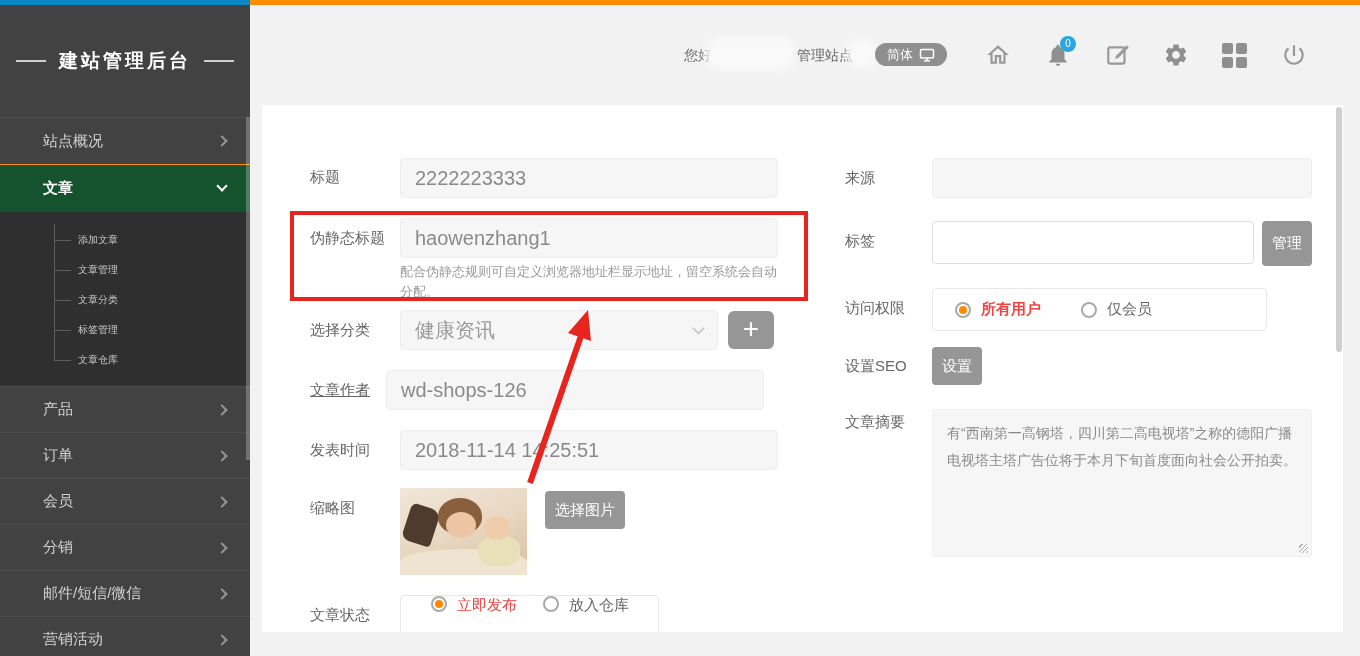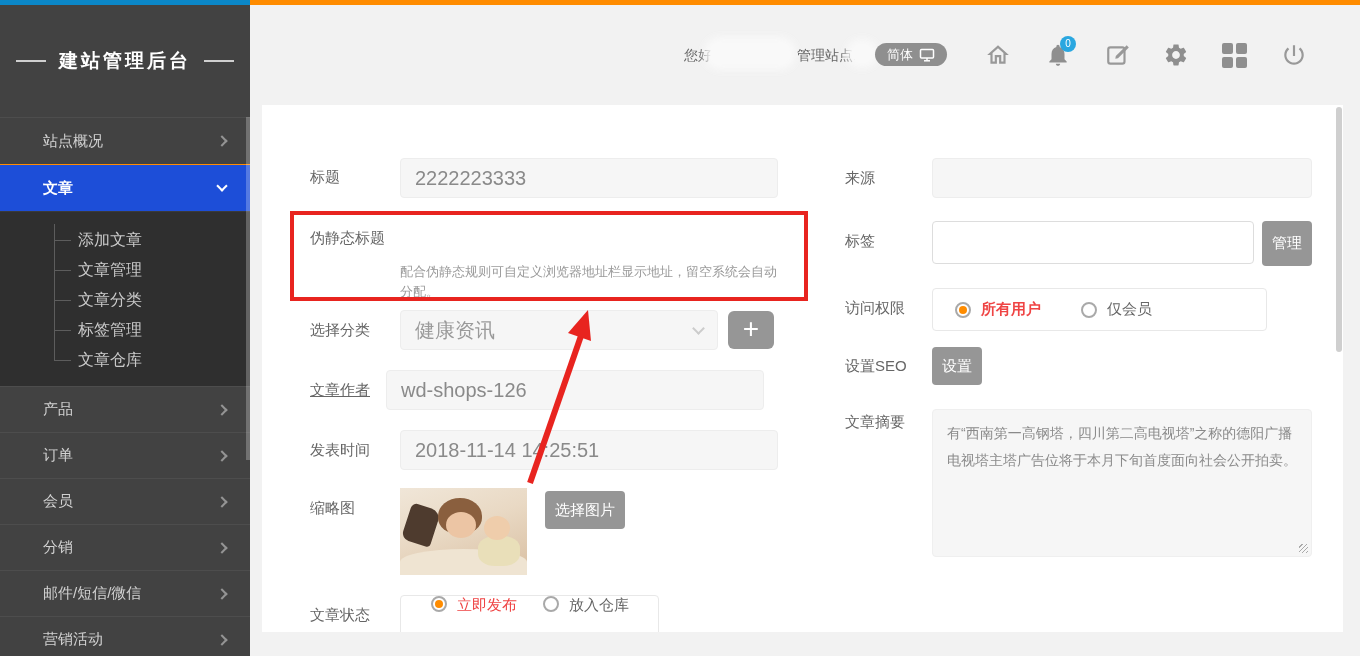--- a/index.html
+++ b/index.html
@@ -8,25 +8,25 @@
 
   
   #sidebar { position:absolute; left:0; top:0; width:250px; height:656px; background:#424242; overflow:hidden; z-index:5; }
   .blue-strip { height:5px; background:#0b87c8; }
   .logo { height:112px; display:flex; align-items:center; justify-content:center; gap:13px; color:#fff; }
   .logo-dash { width:30px; height:2px; background:#cfcfcf; }
   .logo-text { font-size:19px; font-weight:bold; letter-spacing:3px; }
   .side-item { height:47px; display:flex; align-items:center; padding:0 24px 0 43px; color:#d2d2d2; font-size:15px; border-top:1px solid #4d4d4d; cursor:pointer; }
   .side-item .chev { margin-left:auto; }
   .chev { width:8px; height:8px; border-right:2px solid #949494; border-bottom:2px solid #949494; transform:rotate(-45deg); display:inline-block; }
-  .side-item.active { background:#1d4ed8; color:#fff; border-top-color:#ff8c00; font-weight:bold; }
+  .side-item.active { background:#14532d; color:#fff; border-top-color:#ff8c00; font-weight:bold; }
   .side-item.active .chev { border-color:#fff; transform:rotate(45deg); margin-top:-4px; }
   .submenu { background:#2f2f2f; padding:13px 0 11px; position:relative; border-top:1px solid #3a3a3a; }
   .tree-line { position:absolute; left:54px; top:12px; width:1px; height:136px; background:#5d5d5d; }
-  .sub-item { height:30px; line-height:30px; padding-left:78px; color:#c9c9c9; font-size:16px; position:relative; cursor:pointer; }
+  .sub-item { height:30px; line-height:30px; padding-left:78px; color:#c9c9c9; font-size:10px; position:relative; cursor:pointer; }
   .sub-item::before { content:""; position:absolute; left:54px; top:15px; width:17px; height:1px; background:#5d5d5d; }
   .side-scroll-thumb { position:absolute; right:0px; top:117px; width:4px; height:343px; background:rgba(255,255,255,0.25); }
 
   
   #topbar { position:absolute; left:250px; top:0; width:1110px; height:105px; }
   .orange-strip { height:5px; background:#ff8c00; }
   .hdr-el { position:absolute; }
   .hdr-text { font-size:14px; color:#666; }
   .blur-blob { background:#f9f9f9; border-radius:10px; box-shadow:0 0 8px 6px rgba(250,250,250,0.95); }
   .lang-pill { left:625px; top:43px; width:72px; height:23px; background:#8f8f8f; border-radius:12px; color:#fff; font-size:13px; display:flex; align-items:center; justify-content:center; gap:6px; cursor:pointer; }
@@ -175,20 +175,21 @@
       </svg>
   </span>
 </div>
 
 <div id="card">
 
   <div class="flabel" style="left:48px; top:52px;">标题</div>
   <div class="ginput" style="left:138px; top:53px;">2222223333</div>
 
   <div class="flabel" style="left:48px; top:113px;">伪静态标题</div>
+  <div class="ginput" style="left:138px; top:113px;">haowenzhang1</div>
   <div class="hint">配合伪静态规则可自定义浏览器地址栏显示地址，留空系统会自动分配。</div>
 
   <div class="flabel" style="left:48px; top:205px;">选择分类</div>
   <div class="ginput" style="left:138px; top:205px; width:318px; color:#9a9a9a; cursor:pointer;">
     <span>健康资讯</span>
     <span class="sel-chev"></span>
   </div>
   <button class="gbtn plus-btn">+</button>
 
   <div class="flabel" style="left:48px; top:265px;text-decoration:underline;">文章作者</div>

